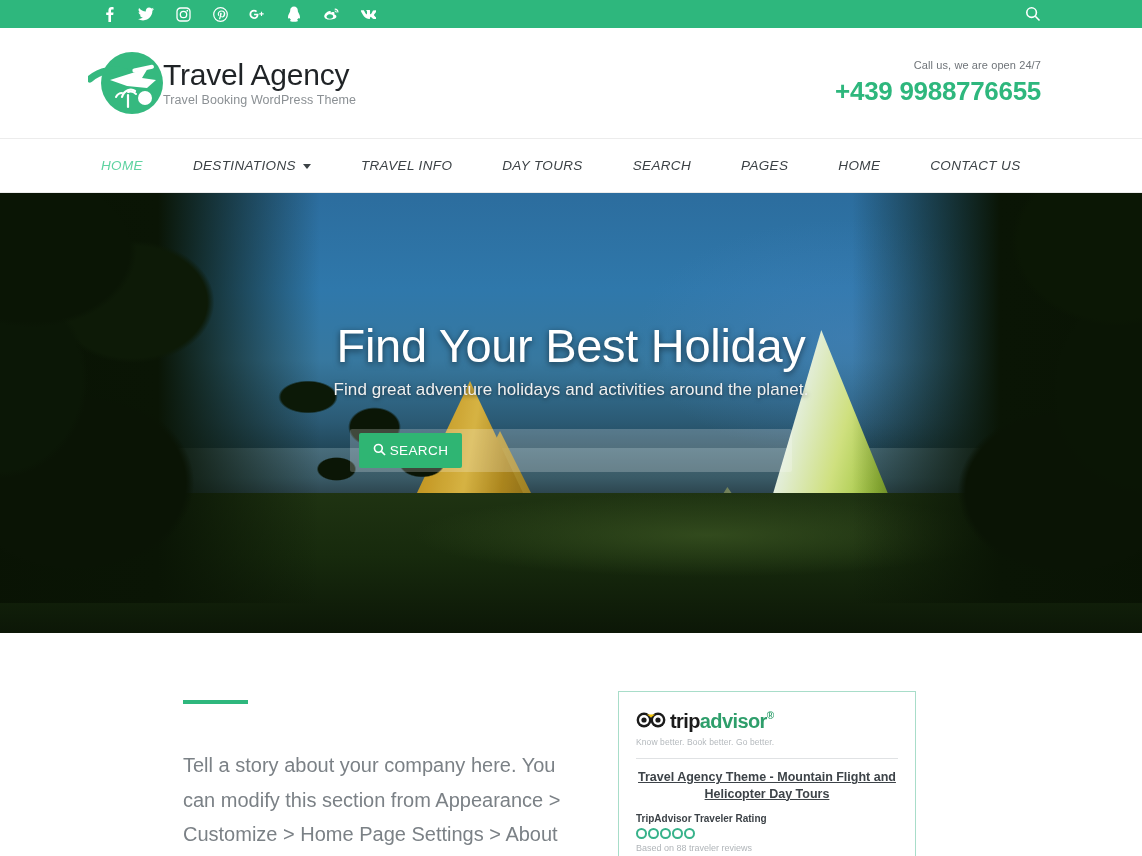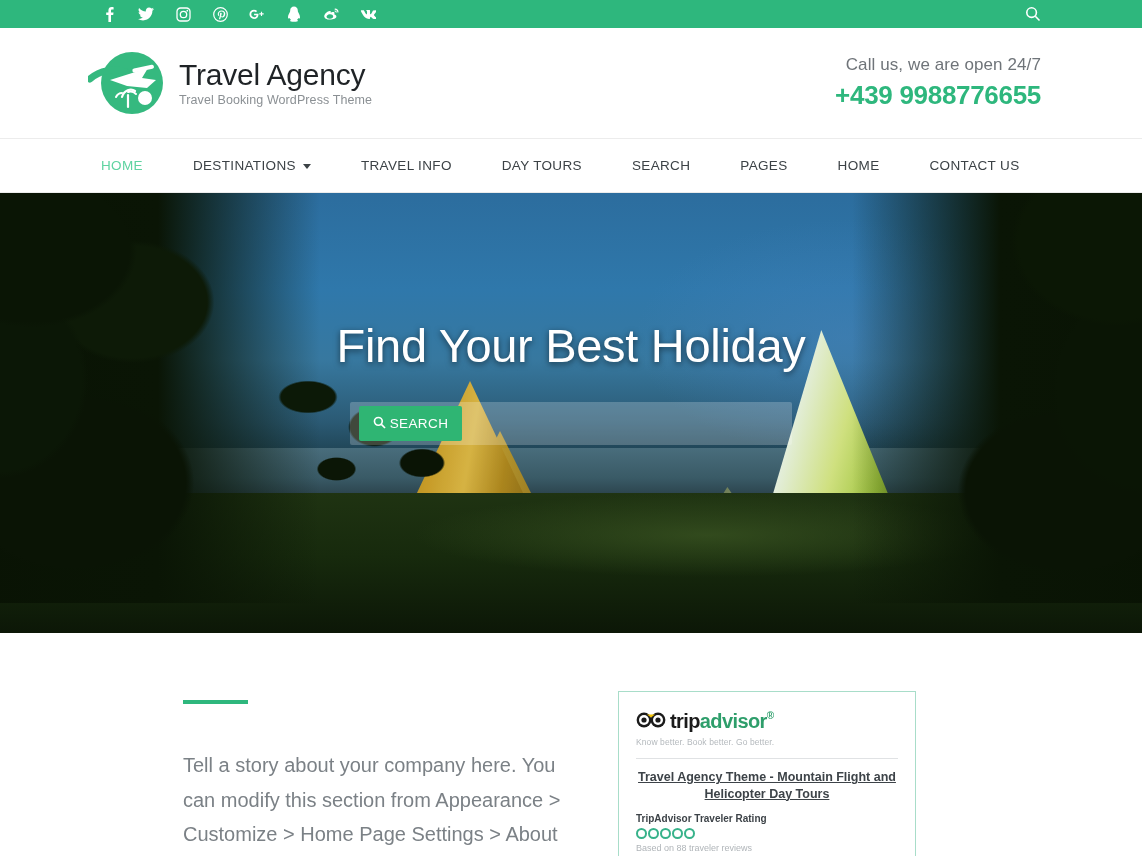--- a/index.html
+++ b/index.html
@@ -54,42 +54,42 @@
   .brand { display: flex; align-items: center; margin-left: 101px; }
   .logo-mark {
     width: 62px; height: 62px;
     border-radius: 50%;
     background: #35b97f;
     position: relative;
     flex: none;
     overflow: visible;
   }
   .logo-mark svg { position: absolute; left: -13px; top: 0; }
-  .brand-text { margin-left: 16px; }
+  .brand-text { }
   .brand-title {
     font-size: 30px;
     font-weight: 400;
     color: #1f2326;
     letter-spacing: -0.2px;
     line-height: 1.06;
   }
   .brand-sub {
     font-size: 12.5px;
     color: #8b9094;
     margin-top: 3px;
     letter-spacing: 0.1px;
   }
   .callbox {
     position: absolute;
     right: 101px; top: 50%;
     transform: translateY(-50%);
     text-align: right;
   }
   .call-label {
-    font-size: 17px;
+    font-size: 11px;
     color: #6f7479;
     letter-spacing: 0.1px;
   }
   .call-number {
     font-size: 26px;
     font-weight: 700;
     color: #2eb77d;
     margin-top: 5px;
     letter-spacing: -0.3px;
     cursor: pointer;
@@ -112,20 +112,21 @@
   .nav-item {
     font-size: 13.5px;
     letter-spacing: 0.35px;
     color: #3c4246;
     padding: 0 25px;
     cursor: pointer;
     display: flex;
     align-items: center;
     gap: 7px;
     white-space: nowrap;
+    font-style: italic;
   }
   .nav-item:first-child { padding-left: 0; }
   .nav-item.active { color: #5fd3a1; }
   .caret {
     width: 0; height: 0;
     border-left: 4px solid transparent;
     border-right: 4px solid transparent;
     border-top: 5px solid #3c4246;
     margin-top: 2px;
   }
@@ -494,20 +495,21 @@
   <div class="tent-yellow2"></div>
   <div class="tent-yellow"></div>
   <div class="tent-green"></div>
   <div class="hero-grass"></div>
   <div class="tree-left"></div>
   <div class="tree-right"></div>
   <div class="branch"></div>
 
   <div class="hero-content">
     <div class="hero-title">Find Your Best Holiday</div>
+    <div class="hero-sub">Find great adventure holidays and activities around the planet.</div>
     <div class="search-wrap">
       <button class="search-btn">
         <span>
           <svg width="13" height="13" viewBox="0 0 16 16" fill="none" stroke="currentColor" stroke-width="2">
               <circle cx="6.6" cy="6.6" r="4.8"></circle>
               <path d="M10.3 10.3 14.8 14.8"></path>
             </svg>
         </span>
         <span>SEARCH</span>
       </button>

